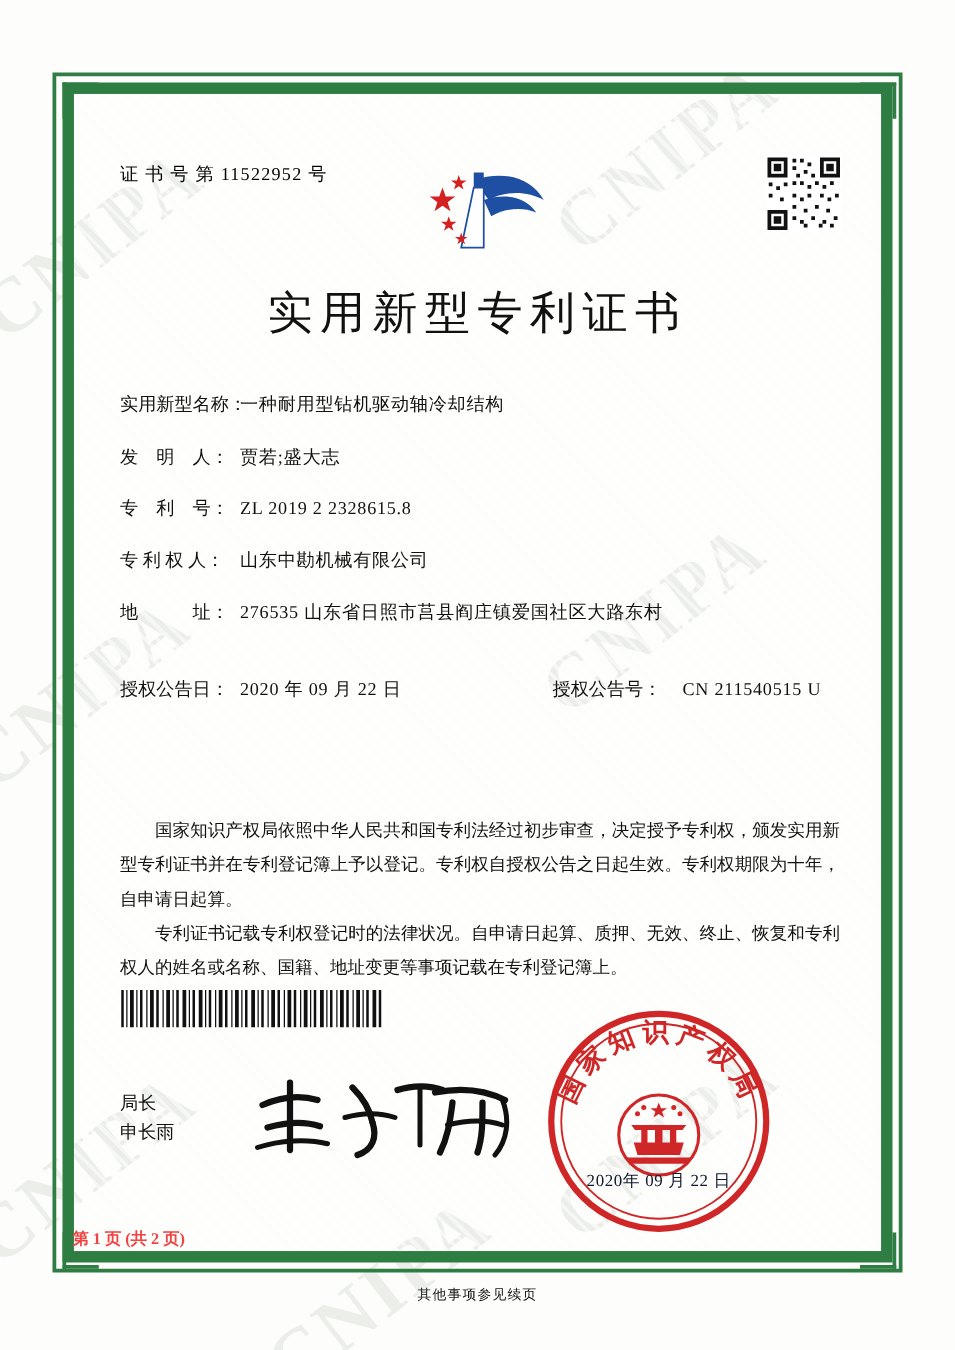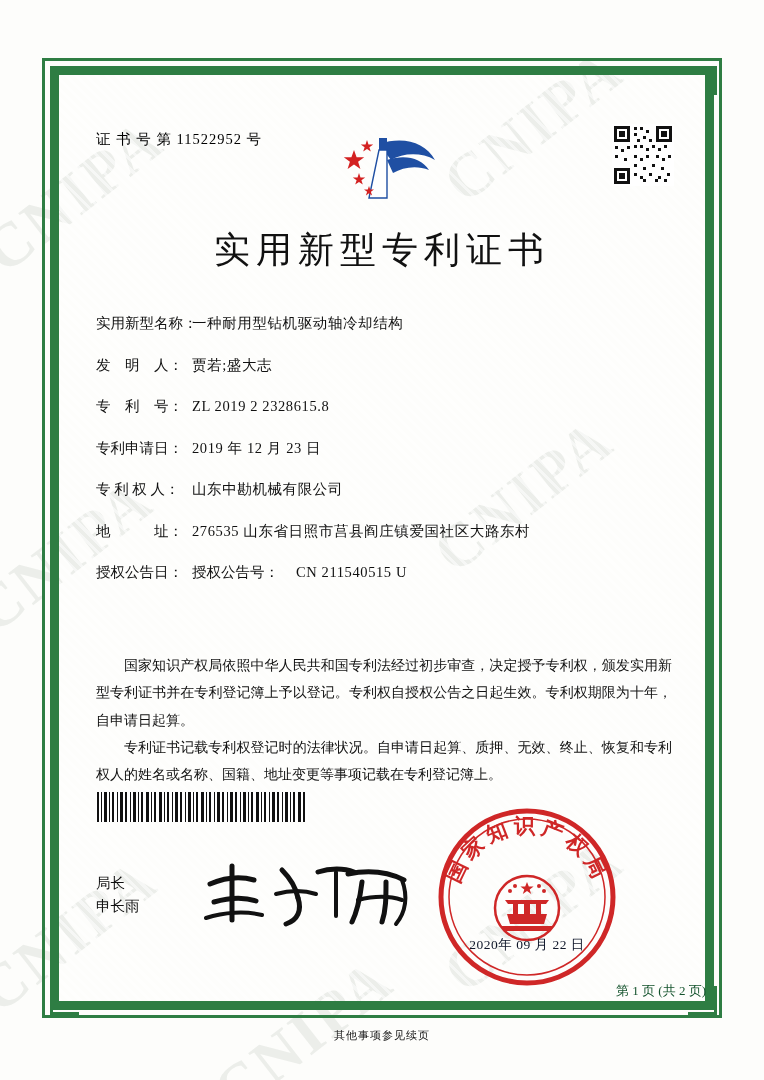--- a/index.html
+++ b/index.html
@@ -157,20 +157,21 @@
     white-space: nowrap;
   }
   .field-value {
     flex: 1 1 auto;
     letter-spacing: 0.6px;
   }
   .field-row.dual .field-value { flex: 0 0 250px; }
   .field-row.dual .field-label2 {
     flex: 0 0 104px;
     white-space: nowrap;
+    margin-top: 20px;
   }
   .field-row.dual .field-value2 { flex: 1 1 auto; letter-spacing: 0.6px; }
 
   .paragraphs {
     position: absolute;
     left: 38px;
     right: 34px;
     top: 578px;
     font-size: 14px;
     line-height: 1.95;
@@ -224,23 +225,24 @@
     text-align: center;
     color: #0f172a;
     font-size: 13.5px;
     letter-spacing: 0.5px;
   }
 
   .page-no {
     position: absolute;
     left: 0; right: 0;
     top: 908px;
-    text-align: right;
+    text-align: left;
     font-size: 13px;
-    color: #14532d;
+    color: #ef4444;
+    font-weight: bold;
   }
 
   .footer-note {
     position: absolute;
     left: 0; right: 0;
     top: 1028px;
     text-align: center;
     font-size: 11px;
     color: #111;
     letter-spacing: 1px;
@@ -353,33 +355,30 @@
       </div>
       <div class="field-row">
         <div class="field-label">发　明　人：</div>
         <div class="field-value">贾若;盛大志</div>
       </div>
       <div class="field-row">
         <div class="field-label">专　利　号：</div>
         <div class="field-value">ZL 2019 2 2328615.8</div>
       </div>
       <div class="field-row">
-        <div class="field-label">专利申请日：</div>
-        <div class="field-value">2019 年 12 月 23 日</div>
-      </div>
-      <div class="field-row">
         <div class="field-label">专 利 权 人：</div>
         <div class="field-value">山东中勘机械有限公司</div>
       </div>
       <div class="field-row">
         <div class="field-label">地　　　址：</div>
         <div class="field-value">276535  山东省日照市莒县阎庄镇爱国社区大路东村</div>
       </div>
       <div class="field-row dual">
         <div class="field-label">授权公告日：</div>
+        <div class="field-value">2020 年 09 月 22 日</div>
         <div class="field-label2">授权公告号：</div>
         <div class="field-value2">CN 211540515 U</div>
       </div>
     </div>
 
     <div class="paragraphs">
       <p>国家知识产权局依照中华人民共和国专利法经过初步审查，决定授予专利权，颁发实用新型专利证书并在专利登记簿上予以登记。专利权自授权公告之日起生效。专利权期限为十年，自申请日起算。</p>
       <p>专利证书记载专利权登记时的法律状况。自申请日起算、质押、无效、终止、恢复和专利权人的姓名或名称、国籍、地址变更等事项记载在专利登记簿上。</p>
     </div>
 

